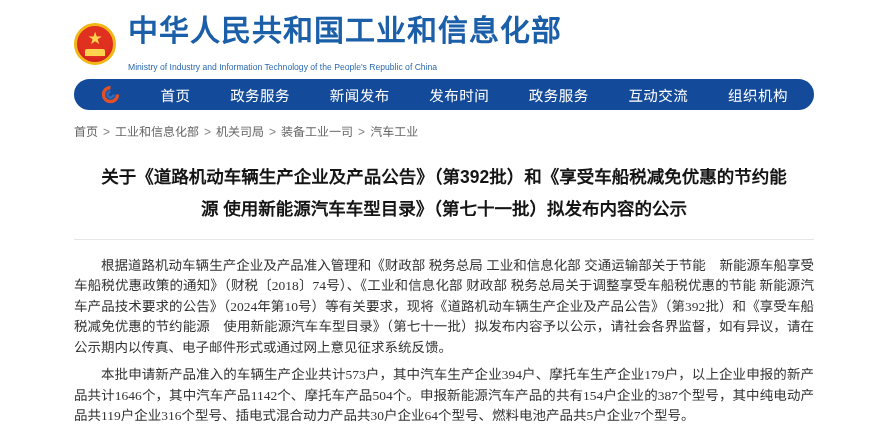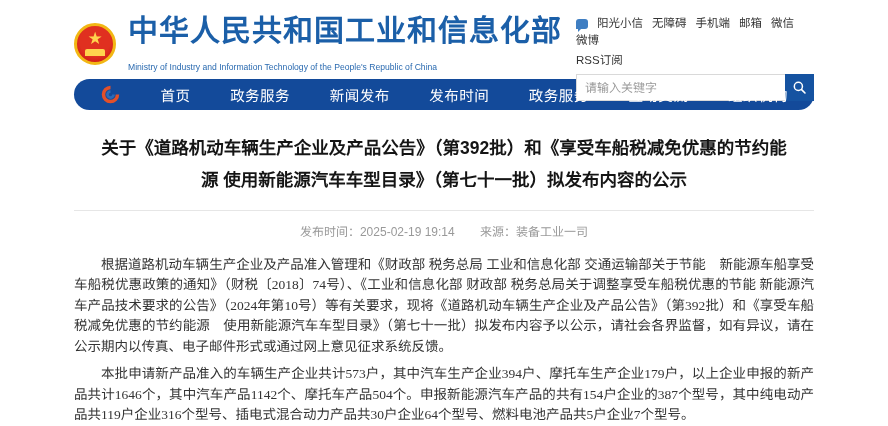--- a/index.html
+++ b/index.html
@@ -87,67 +87,43 @@
       <div class="emblem">
         <div class="star">★</div>
         <div class="gate"></div>
       </div>
       <div class="brand-text">
         <div class="site-title">中华人民共和国工业和信息化部</div>
         <div class="site-subtitle">Ministry of Industry and Information Technology of the People's Republic of China</div>
       </div>
     </div>
 
-    <div class="header-right">
-      <div class="quick-links">
-        <span class="chat-icon"></span>
-        <a>阳光小信</a>
-        <a>无障碍</a>
-        <a>手机端</a>
-        <a>邮箱</a>
-        <a>微信</a>
-        <a>微博</a>
-      </div>
-      <div class="rss-line">
-        <a>RSS订阅</a>
-      </div>
-      <div class="search-box">
-        <input type="text" placeholder="请输入关键字" style="">
-        <button class="search-btn">
-          <svg width="15" height="15" viewBox="0 0 20 20">
-            <circle cx="8.5" cy="8.5" r="5.4" fill="none" stroke="#ffffff" stroke-width="2"></circle>
-            <line x1="12.8" y1="12.8" x2="17.3" y2="17.3" stroke="#ffffff" stroke-width="2.2" stroke-linecap="round"></line>
-          </svg>
-        </button>
-      </div>
-    </div>
   </header>
 
   <nav class="main-nav">
     <svg class="nav-logo" viewBox="0 0 24 24">
       <path d="M12 2a10 10 0 1 0 10 10h-4a6 6 0 1 1-6-6z" fill="#e2502a"></path>
       <path d="M12 7a5 5 0 1 0 5 5h-3a2 2 0 1 1-2-2z" fill="#2b6bb8"></path>
     </svg>
     <a>首页</a>
     <a>政务服务</a>
     <a>新闻发布</a>
     <a>发布时间</a>
     <a>政务服务</a>
     <a>互动交流</a>
     <a>组织机构</a>
   </nav>
 
+  <div class="breadcrumb container">
+    <a>首页</a><span class="sep">&gt;</span><a>工业和信息化部</a><span class="sep">&gt;</span><a>机关司局</a><span class="sep">&gt;</span><a>装备工业一司</a><span class="sep">&gt;</span><a>汽车工业</a>
+  </div>
 
   <main class="article container">
     <h1 class="article-title">关于《道路机动车辆生产企业及产品公告》（第392批）和《享受车船税减免优惠的节约能源 使用新能源汽车车型目录》（第七十一批）拟发布内容的公示</h1>
     <hr class="title-rule">
-    <div class="article-meta">
-      <span>发布时间：</span><span>2025-02-19 19:14</span>
-      <span class="src"><span>来源：</span><span>装备工业一司</span></span>
-    </div>
     <div class="article-body">
       <p>根据道路机动车辆生产企业及产品准入管理和《财政部 税务总局 工业和信息化部 交通运输部关于节能　新能源车船享受车船税优惠政策的通知》（财税〔2018〕74号）、《工业和信息化部 财政部 税务总局关于调整享受车船税优惠的节能 新能源汽车产品技术要求的公告》（2024年第10号）等有关要求，现将《道路机动车辆生产企业及产品公告》（第392批）和《享受车船税减免优惠的节约能源　使用新能源汽车车型目录》（第七十一批）拟发布内容予以公示，请社会各界监督，如有异议，请在公示期内以传真、电子邮件形式或通过网上意见征求系统反馈。</p>
       <p>本批申请新产品准入的车辆生产企业共计573户，其中汽车生产企业394户、摩托车生产企业179户，以上企业申报的新产品共计1646个，其中汽车产品1142个、摩托车产品504个。申报新能源汽车产品的共有154户企业的387个型号，其中纯电动产品共119户企业316个型号、插电式混合动力产品共30户企业64个型号、燃料电池产品共5户企业7个型号。</p>
 
     </div>
   </main>
 
 </div>
 
 </body></html>

